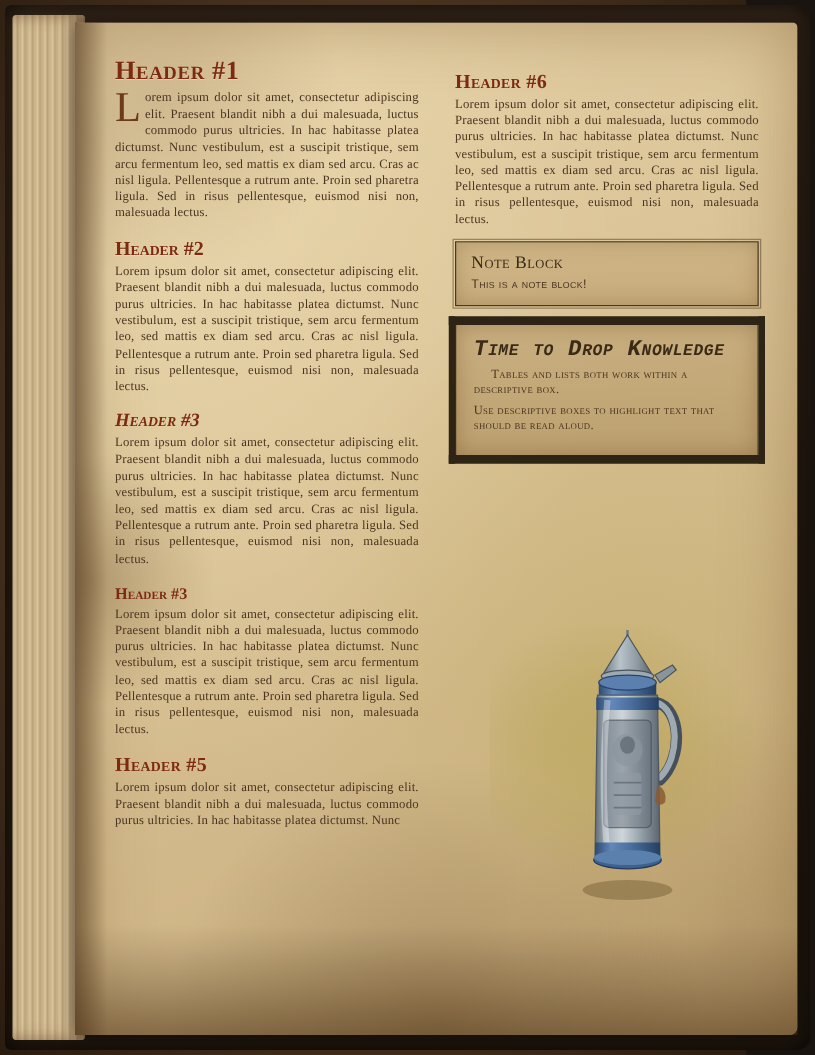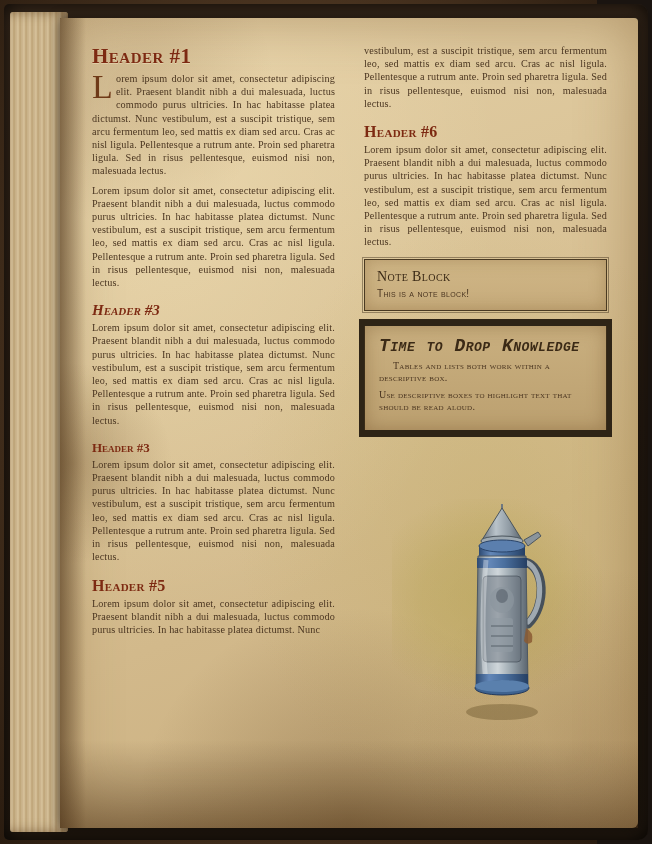--- a/index.html
+++ b/index.html
@@ -278,36 +278,36 @@
   <div class="edge-shadow-left"></div>
   <div class="edge-shadow-bottom"></div>
 
   <div class="content">
 
     <div class="col col-left">
 
       <h1 class="header">Header #1</h1>
       <p class="body dropcap-para"><span class="dropcap">L</span><span>orem ipsum dolor sit amet, consectetur adipiscing elit. Praesent blandit nibh a dui malesuada, luctus commodo purus ultricies. In hac habitasse platea dictumst. Nunc vestibulum, est a suscipit tristique, sem arcu fermentum leo, sed mattis ex diam sed arcu. Cras ac nisl ligula. Pellentesque a rutrum ante. Proin sed pharetra ligula. Sed in risus pellentesque, euismod nisi non, malesuada lectus.</span></p>
 
+      <h2 class="header">Header #2</h2>
       <p class="body">Lorem ipsum dolor sit amet, consectetur adipiscing elit. Praesent blandit nibh a dui malesuada, luctus commodo purus ultricies. In hac habitasse platea dictumst. Nunc vestibulum, est a suscipit tristique, sem arcu fermentum leo, sed mattis ex diam sed arcu. Cras ac nisl ligula. Pellentesque a rutrum ante. Proin sed pharetra ligula. Sed in risus pellentesque, euismod nisi non, malesuada lectus.</p>
 
       <h3 class="header">Header #3</h3>
       <p class="body">Lorem ipsum dolor sit amet, consectetur adipiscing elit. Praesent blandit nibh a dui malesuada, luctus commodo purus ultricies. In hac habitasse platea dictumst. Nunc vestibulum, est a suscipit tristique, sem arcu fermentum leo, sed mattis ex diam sed arcu. Cras ac nisl ligula. Pellentesque a rutrum ante. Proin sed pharetra ligula. Sed in risus pellentesque, euismod nisi non, malesuada lectus.</p>
 
       <h4 class="header">Header #3</h4>
       <p class="body">Lorem ipsum dolor sit amet, consectetur adipiscing elit. Praesent blandit nibh a dui malesuada, luctus commodo purus ultricies. In hac habitasse platea dictumst. Nunc vestibulum, est a suscipit tristique, sem arcu fermentum leo, sed mattis ex diam sed arcu. Cras ac nisl ligula. Pellentesque a rutrum ante. Proin sed pharetra ligula. Sed in risus pellentesque, euismod nisi non, malesuada lectus.</p>
 
       <h5 class="header">Header #5</h5>
       <p class="body">Lorem ipsum dolor sit amet, consectetur adipiscing elit. Praesent blandit nibh a dui malesuada, luctus commodo purus ultricies. In hac habitasse platea dictumst. Nunc</p>
 
     </div>
 
     <div class="col col-right">
 
-      <p class="body">vestibulum, est a suscipit tristique, sem arcu fermentum leo, sed mattis ex diam sed arcu. Cras ac nisl ligula. Pellentesque a rutrum ante. Proin sed pharetra ligula. Sed in risus pellentesque, euismod nisi non, malesuada lectus.</p>
 
       <h5 class="header">Header #6</h5>
       <p class="body">Lorem ipsum dolor sit amet, consectetur adipiscing elit. Praesent blandit nibh a dui malesuada, luctus commodo purus ultricies. In hac habitasse platea dictumst. Nunc vestibulum, est a suscipit tristique, sem arcu fermentum leo, sed mattis ex diam sed arcu. Cras ac nisl ligula. Pellentesque a rutrum ante. Proin sed pharetra ligula. Sed in risus pellentesque, euismod nisi non, malesuada lectus.</p>
 
       <div class="note-block">
         <p class="note-title">Note Block</p>
         <p class="note-text">This is a note block!</p>
       </div>
 
       <div class="desc-box">

